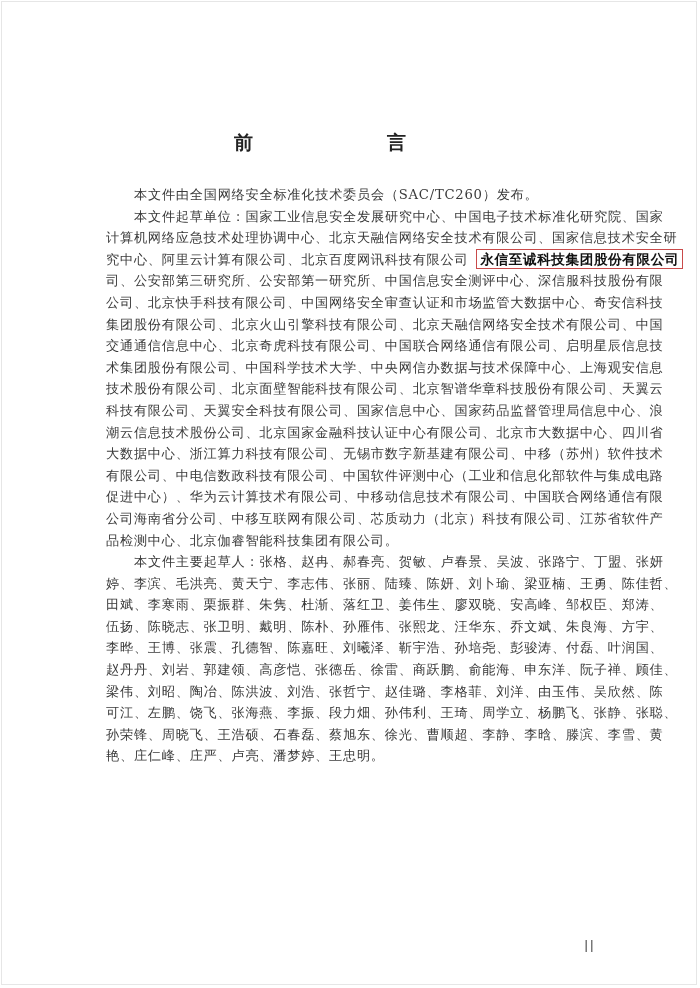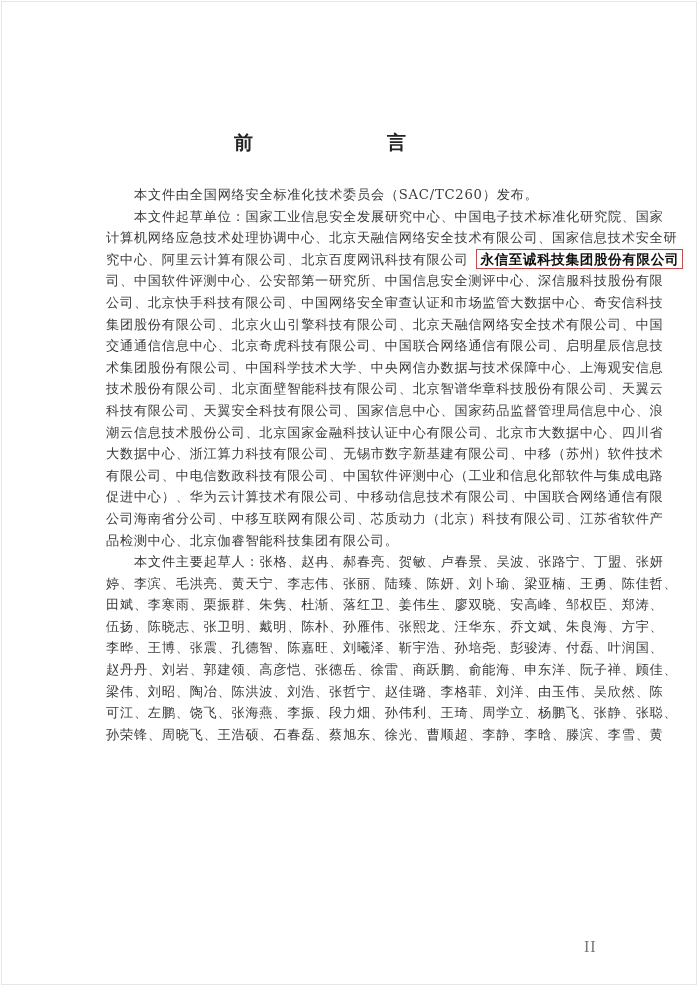--- a/index.html
+++ b/index.html
@@ -10,37 +10,37 @@
   .title { position:absolute; left:0; width:640px; top:130px; text-align:center;
            font-family:"DejaVu Sans", "Liberation Sans", sans-serif; font-weight:bold;
            font-size:19px; color:#222; letter-spacing:32px; padding-left:32px; box-sizing:border-box; }
   .body { position:absolute; left:106px; top:184px; width:494px; }
   .line { height:21.6px; line-height:21.6px; font-size:13.2px; white-space:nowrap;
           letter-spacing:0.75px; color:#3a3a3a; overflow:visible; }
   .line.indent { padding-left:28px; }
   .hl { display:inline-block; border:1.5px solid #c94a4a; padding:0 3px 0 3px;
         margin-left:8px; line-height:18px; font-weight:bold; color:#111; letter-spacing:0.6px; font-size:13.6px; }
   .pagenum { position:absolute; left:584px; top:938px; font-size:16px; color:#777;
-             font-family:Liberation Serif, serif; letter-spacing:1px; }
+             font-family:Liberation Sans, sans-serif; letter-spacing:1px; }
 </style>
 </head>
 <body>
 
 <div class="page"></div>
 
 <div class="title">前　　言</div>
 
 <div class="body">
 
   <div class="line indent">本文件由全国网络安全标准化技术委员会（SAC/TC260）发布。</div>
 
   <div class="line indent">本文件起草单位：国家工业信息安全发展研究中心、中国电子技术标准化研究院、国家</div>
   <div class="line">计算机网络应急技术处理协调中心、北京天融信网络安全技术有限公司、国家信息技术安全研</div>
   <div class="line"><span>究中心、阿里云计算有限公司、北京百度网讯科技有限公司</span><span class="hl" style="border-color: rgb(201, 74, 74);">永信至诚科技集团股份有限公司</span></div>
-  <div class="line">司、中国软件评测中心、公安部第一研究所、中国信息安全测评中心、深信服科技股份有限</div>
+  <div class="line">司、公安部第三研究所、公安部第一研究所、中国信息安全测评中心、深信服科技股份有限</div>
   <div class="line">公司、北京快手科技有限公司、中国网络安全审查认证和市场监管大数据中心、奇安信科技</div>
   <div class="line">集团股份有限公司、北京火山引擎科技有限公司、北京天融信网络安全技术有限公司、中国</div>
   <div class="line">交通通信信息中心、北京奇虎科技有限公司、中国联合网络通信有限公司、启明星辰信息技</div>
   <div class="line">术集团股份有限公司、中国科学技术大学、中央网信办数据与技术保障中心、上海观安信息</div>
   <div class="line">技术股份有限公司、北京面壁智能科技有限公司、北京智谱华章科技股份有限公司、天翼云</div>
   <div class="line">科技有限公司、天翼安全科技有限公司、国家信息中心、国家药品监督管理局信息中心、浪</div>
   <div class="line">潮云信息技术股份公司、北京国家金融科技认证中心有限公司、北京市大数据中心、四川省</div>
   <div class="line">大数据中心、浙江算力科技有限公司、无锡市数字新基建有限公司、中移（苏州）软件技术</div>
   <div class="line">有限公司、中电信数政科技有限公司、中国软件评测中心（工业和信息化部软件与集成电路</div>
   <div class="line">促进中心）、华为云计算技术有限公司、中移动信息技术有限公司、中国联合网络通信有限</div>
@@ -49,15 +49,16 @@
 
   <div class="line indent">本文件主要起草人：张格、赵冉、郝春亮、贺敏、卢春景、吴波、张路宁、丁盟、张妍</div>
   <div class="line">婷、李滨、毛洪亮、黄天宁、李志伟、张丽、陆臻、陈妍、刘卜瑜、梁亚楠、王勇、陈佳哲、</div>
   <div class="line">田斌、李寒雨、栗振群、朱隽、杜渐、落红卫、姜伟生、廖双晓、安高峰、邹权臣、郑涛、</div>
   <div class="line">伍扬、陈晓志、张卫明、戴明、陈朴、孙雁伟、张熙龙、汪华东、乔文斌、朱良海、方宇、</div>
   <div class="line">李晔、王博、张震、孔德智、陈嘉旺、刘曦泽、靳宇浩、孙培尧、彭骏涛、付磊、叶润国、</div>
   <div class="line">赵丹丹、刘岩、郭建领、高彦恺、张德岳、徐雷、商跃鹏、俞能海、申东洋、阮子禅、顾佳、</div>
   <div class="line">梁伟、刘昭、陶冶、陈洪波、刘浩、张哲宁、赵佳璐、李格菲、刘洋、由玉伟、吴欣然、陈</div>
   <div class="line">可江、左鹏、饶飞、张海燕、李振、段力畑、孙伟利、王琦、周学立、杨鹏飞、张静、张聪、</div>
   <div class="line">孙荣锋、周晓飞、王浩硕、石春磊、蔡旭东、徐光、曹顺超、李静、李晗、滕滨、李雪、黄</div>
+  <div class="line">艳、庄仁峰、庄严、卢亮、潘梦婷、王忠明。</div>
 </div>
 
 <div class="pagenum">II</div>
 
 </body></html>

